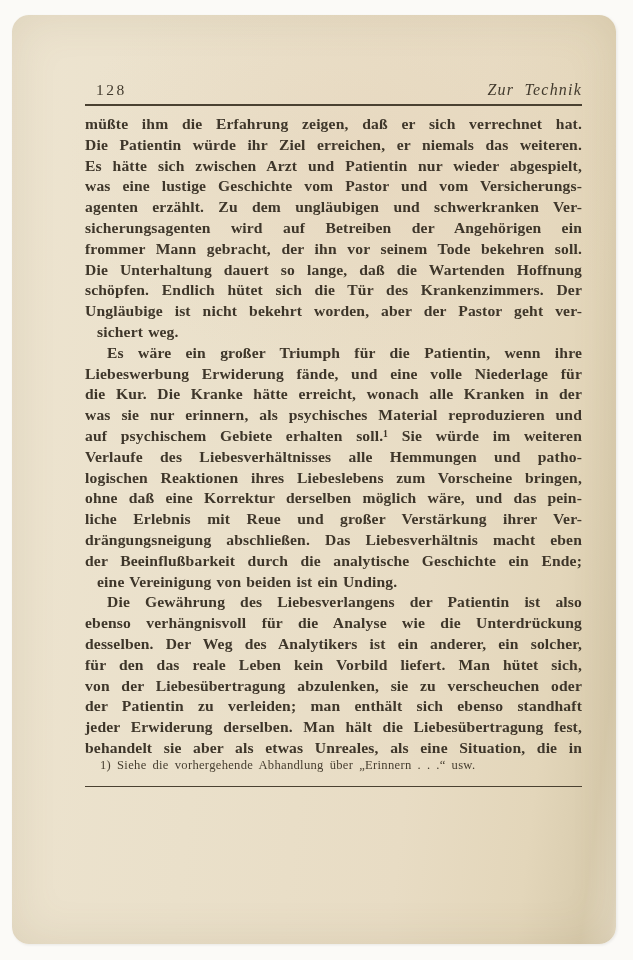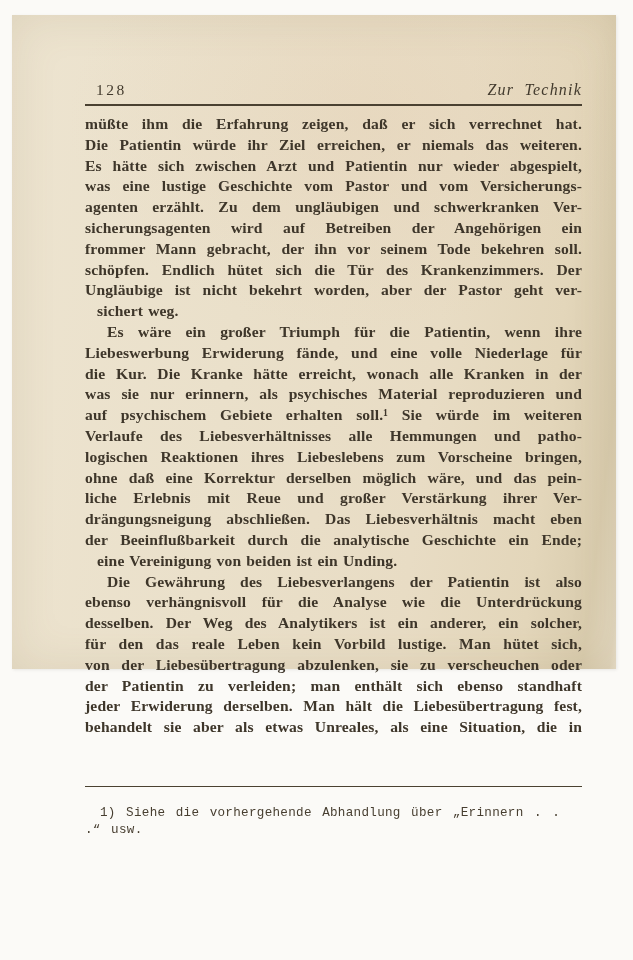--- a/index.html
+++ b/index.html
@@ -9,25 +9,26 @@
     height: 960px;
     overflow: hidden;
     background: #fbfaf7;
     font-family: "Liberation Serif", serif;
   }
   .scan-page {
     position: absolute;
     left: 12px;
     top: 15px;
     width: 604px;
-    height: 654px;
+    height: 929px;
     background:
       radial-gradient(ellipse 420px 300px at 58% 16%, rgba(228,206,178,0.35), rgba(228,206,178,0) 70%),
       linear-gradient(97deg, #ede4d0 0%, #eae0ca 38%, #e8dcc4 68%, #e3d6ba 86%, #d9ccae 95%, #e3d8c0 99%, #ece3cf 100%);
     box-shadow: inset 0 0 46px rgba(125,104,64,0.14), 1px 1px 3px rgba(0,0,0,0.08);
+    border-radius: 17px;
   }
   .column {
     position: absolute;
     left: 73px;
     top: 0;
     width: 497px;
     color: #3e362a;
   }
   .page-header {
     position: absolute;
@@ -87,30 +88,29 @@
   .footnote-rule {
     position: absolute;
     top: 771px;
     left: 0;
     width: 100%;
     height: 1.2px;
     background: #4a4131;
   }
   .footnote {
     position: absolute;
-    top: 790px;
+    top: 742px;
     left: 0;
     width: 100%;
     font-size: 12.6px;
     line-height: 17px;
     letter-spacing: 0.3px;
     word-spacing: 2.5px;
     text-indent: 15px;
     color: #473e30;
-    font-family: Liberation Mono, monospace;
   }
 </style>
 </head>
 <body>
 
 <div class="scan-page">
   <div class="column">
 
     <div class="page-header">
       <span class="page-number">128</span>
@@ -120,39 +120,40 @@
     <div class="header-rule"></div>
 
     <div class="body-text">
         <div class="line">müßte ihm die Erfahrung zeigen, daß er sich verrechnet hat.</div>
         <div class="line">Die Patientin würde ihr Ziel erreichen, er niemals das weiteren.</div>
         <div class="line">Es hätte sich zwischen Arzt und Patientin nur wieder abgespielt,</div>
         <div class="line">was eine lustige Geschichte vom Pastor und vom Versicherungs-</div>
         <div class="line">agenten erzählt. Zu dem ungläubigen und schwerkranken Ver-</div>
         <div class="line">sicherungsagenten wird auf Betreiben der Angehörigen ein</div>
         <div class="line">frommer Mann gebracht, der ihn vor seinem Tode bekehren soll.</div>
+        <div class="line">Die Unterhaltung dauert so lange, daß die Wartenden Hoffnung</div>
         <div class="line">schöpfen. Endlich hütet sich die Tür des Krankenzimmers. Der</div>
         <div class="line">Ungläubige ist nicht bekehrt worden, aber der Pastor geht ver-</div>
         <div class="line para-end">sichert weg.</div>
         <div class="line para-indent">Es wäre ein großer Triumph für die Patientin, wenn ihre</div>
         <div class="line">Liebeswerbung Erwiderung fände, und eine volle Niederlage für</div>
         <div class="line">die Kur. Die Kranke hätte erreicht, wonach alle Kranken in der</div>
         <div class="line">was sie nur erinnern, als psychisches Material reproduzieren und</div>
         <div class="line">auf psychischem Gebiete erhalten soll.¹  Sie würde im weiteren</div>
         <div class="line">Verlaufe des Liebesverhältnisses alle Hemmungen und patho-</div>
         <div class="line">logischen Reaktionen ihres Liebeslebens zum Vorscheine bringen,</div>
         <div class="line">ohne daß eine Korrektur derselben möglich wäre, und das pein-</div>
         <div class="line">liche Erlebnis mit Reue und großer Verstärkung ihrer Ver-</div>
         <div class="line">drängungsneigung abschließen. Das Liebesverhältnis macht eben</div>
         <div class="line">der Beeinflußbarkeit durch die analytische Geschichte ein Ende;</div>
         <div class="line para-end">eine Vereinigung von beiden ist ein Unding.</div>
         <div class="line para-indent">Die Gewährung des Liebesverlangens der Patientin ist also</div>
         <div class="line">ebenso verhängnisvoll für die Analyse wie die Unterdrückung</div>
         <div class="line">desselben. Der Weg des Analytikers ist ein anderer, ein solcher,</div>
-        <div class="line">für den das reale Leben kein Vorbild lustige. Man hütet sich,</div>
+        <div class="line">für den das reale Leben kein Vorbild liefert. Man hütet sich,</div>
         <div class="line">von der Liebesübertragung abzulenken, sie zu verscheuchen oder</div>
         <div class="line">der Patientin zu verleiden; man enthält sich ebenso standhaft</div>
         <div class="line">jeder Erwiderung derselben. Man hält die Liebesübertragung fest,</div>
         <div class="line">behandelt sie aber als etwas Unreales, als eine Situation, die in</div>
       </div>
 
     <div class="footnote-rule"></div>
     <div class="footnote">1) Siehe die vorhergehende Abhandlung über „Erinnern . . .“ usw.</div>
 
   </div>

